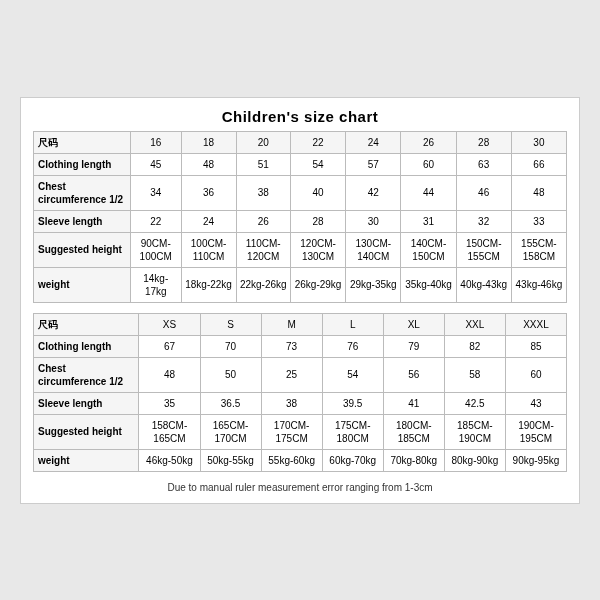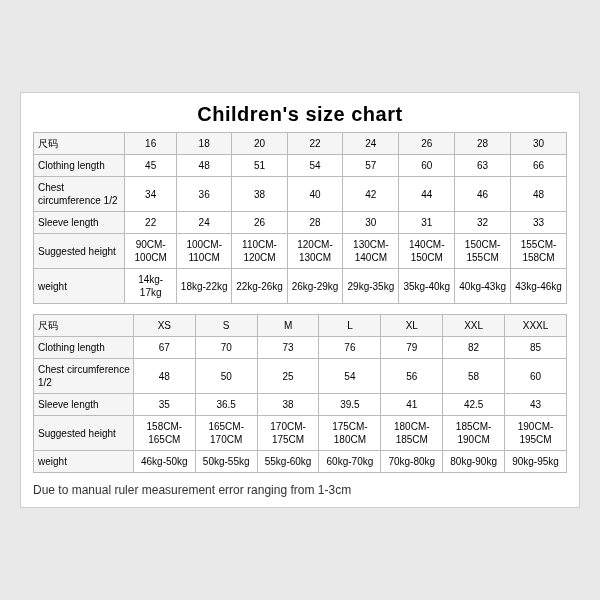--- a/index.html
+++ b/index.html
@@ -14,21 +14,21 @@
       font-size: 11px;
     }
     .chart-container {
       background: #fff;
       border: 1px solid #ccc;
       padding: 10px 12px;
       width: 560px;
     }
     .chart-title {
       text-align: center;
-      font-size: 20px;
+      font-size: 15px;
       font-weight: bold;
       margin-bottom: 6px;
       letter-spacing: 0.5px;
     }
     table {
       width: 100%;
       border-collapse: collapse;
       margin-bottom: 10px;
     }
     th, td {
@@ -36,28 +36,29 @@
       text-align: center;
       padding: 4px 2px;
       font-size: 10px;
       line-height: 1.3;
     }
     th {
       background: #f5f5f5;
       font-weight: normal;
     }
     td:first-child, th:first-child {
-      font-weight: normal;
+      font-weight: bold;
       background: #f5f5f5;
       text-align: left;
       padding-left: 4px;
       min-width: 52px;
     }
     .footer-note {
-      font-size: 12px;
+      text-align: center;
+      font-size: 10px;
       color: #333;
       margin-top: 4px;
     }
     .section-gap {
       margin-bottom: 8px;
     }
   </style>
 </head>
 <body>
 

